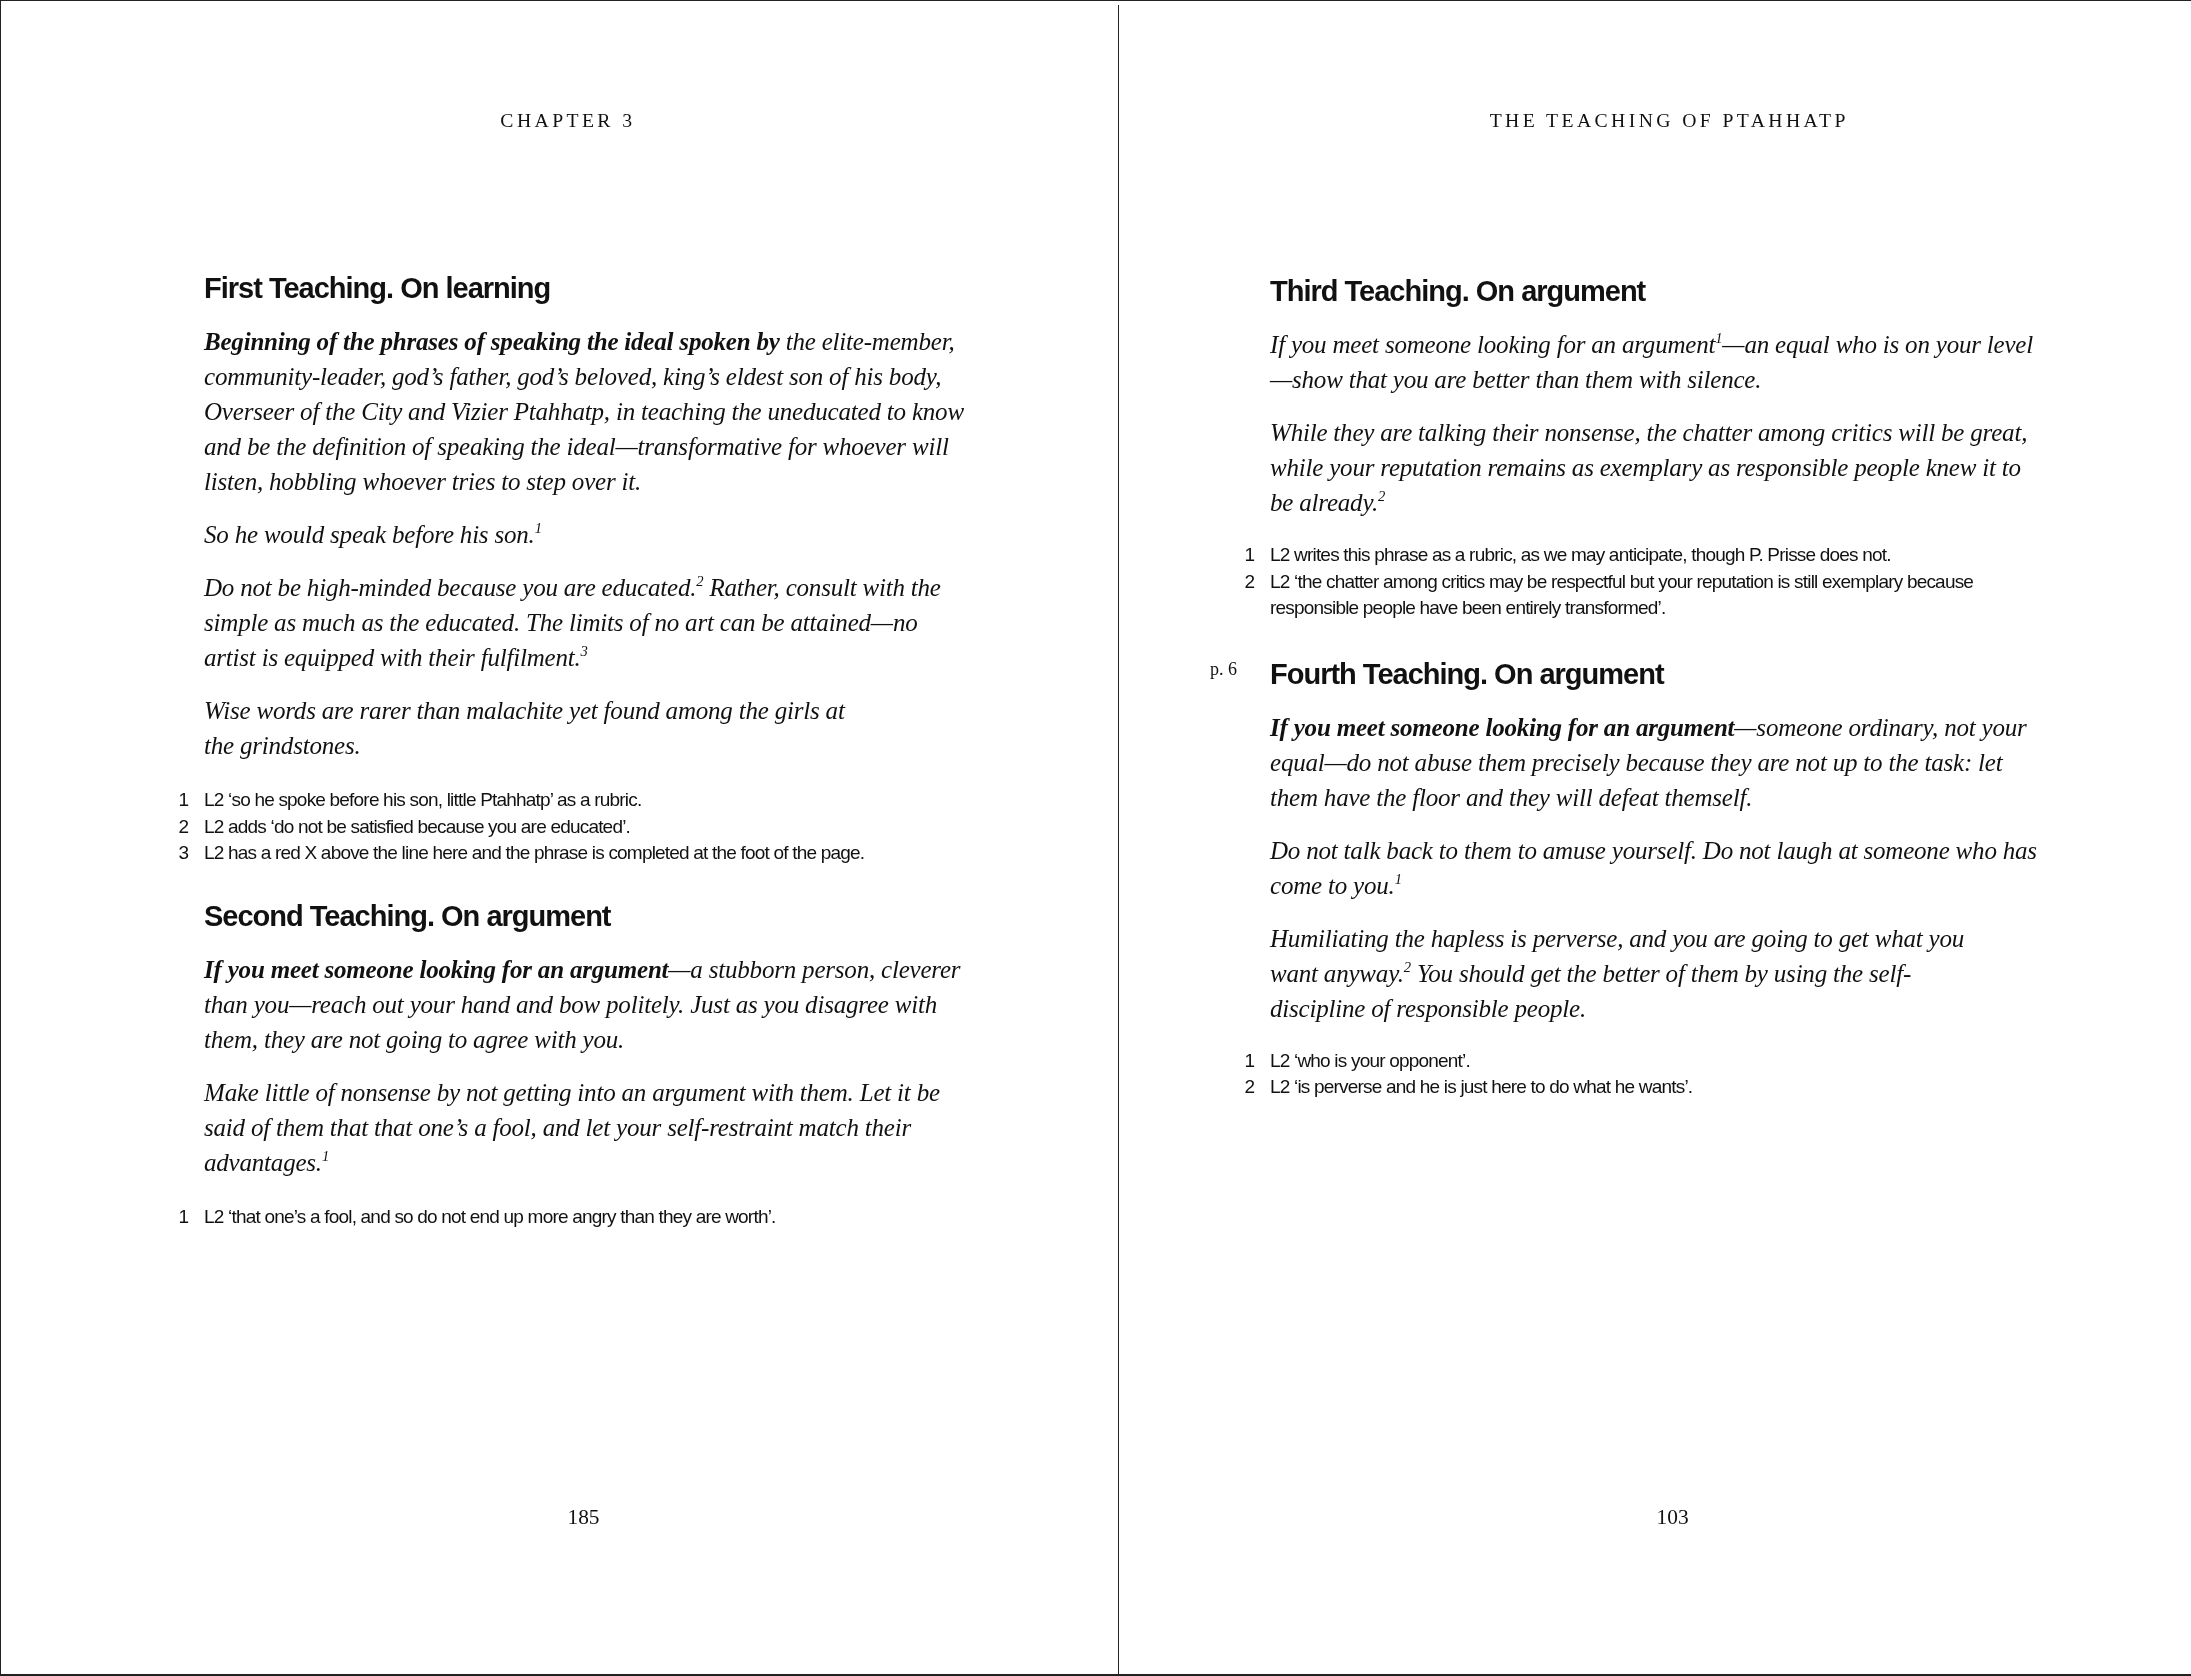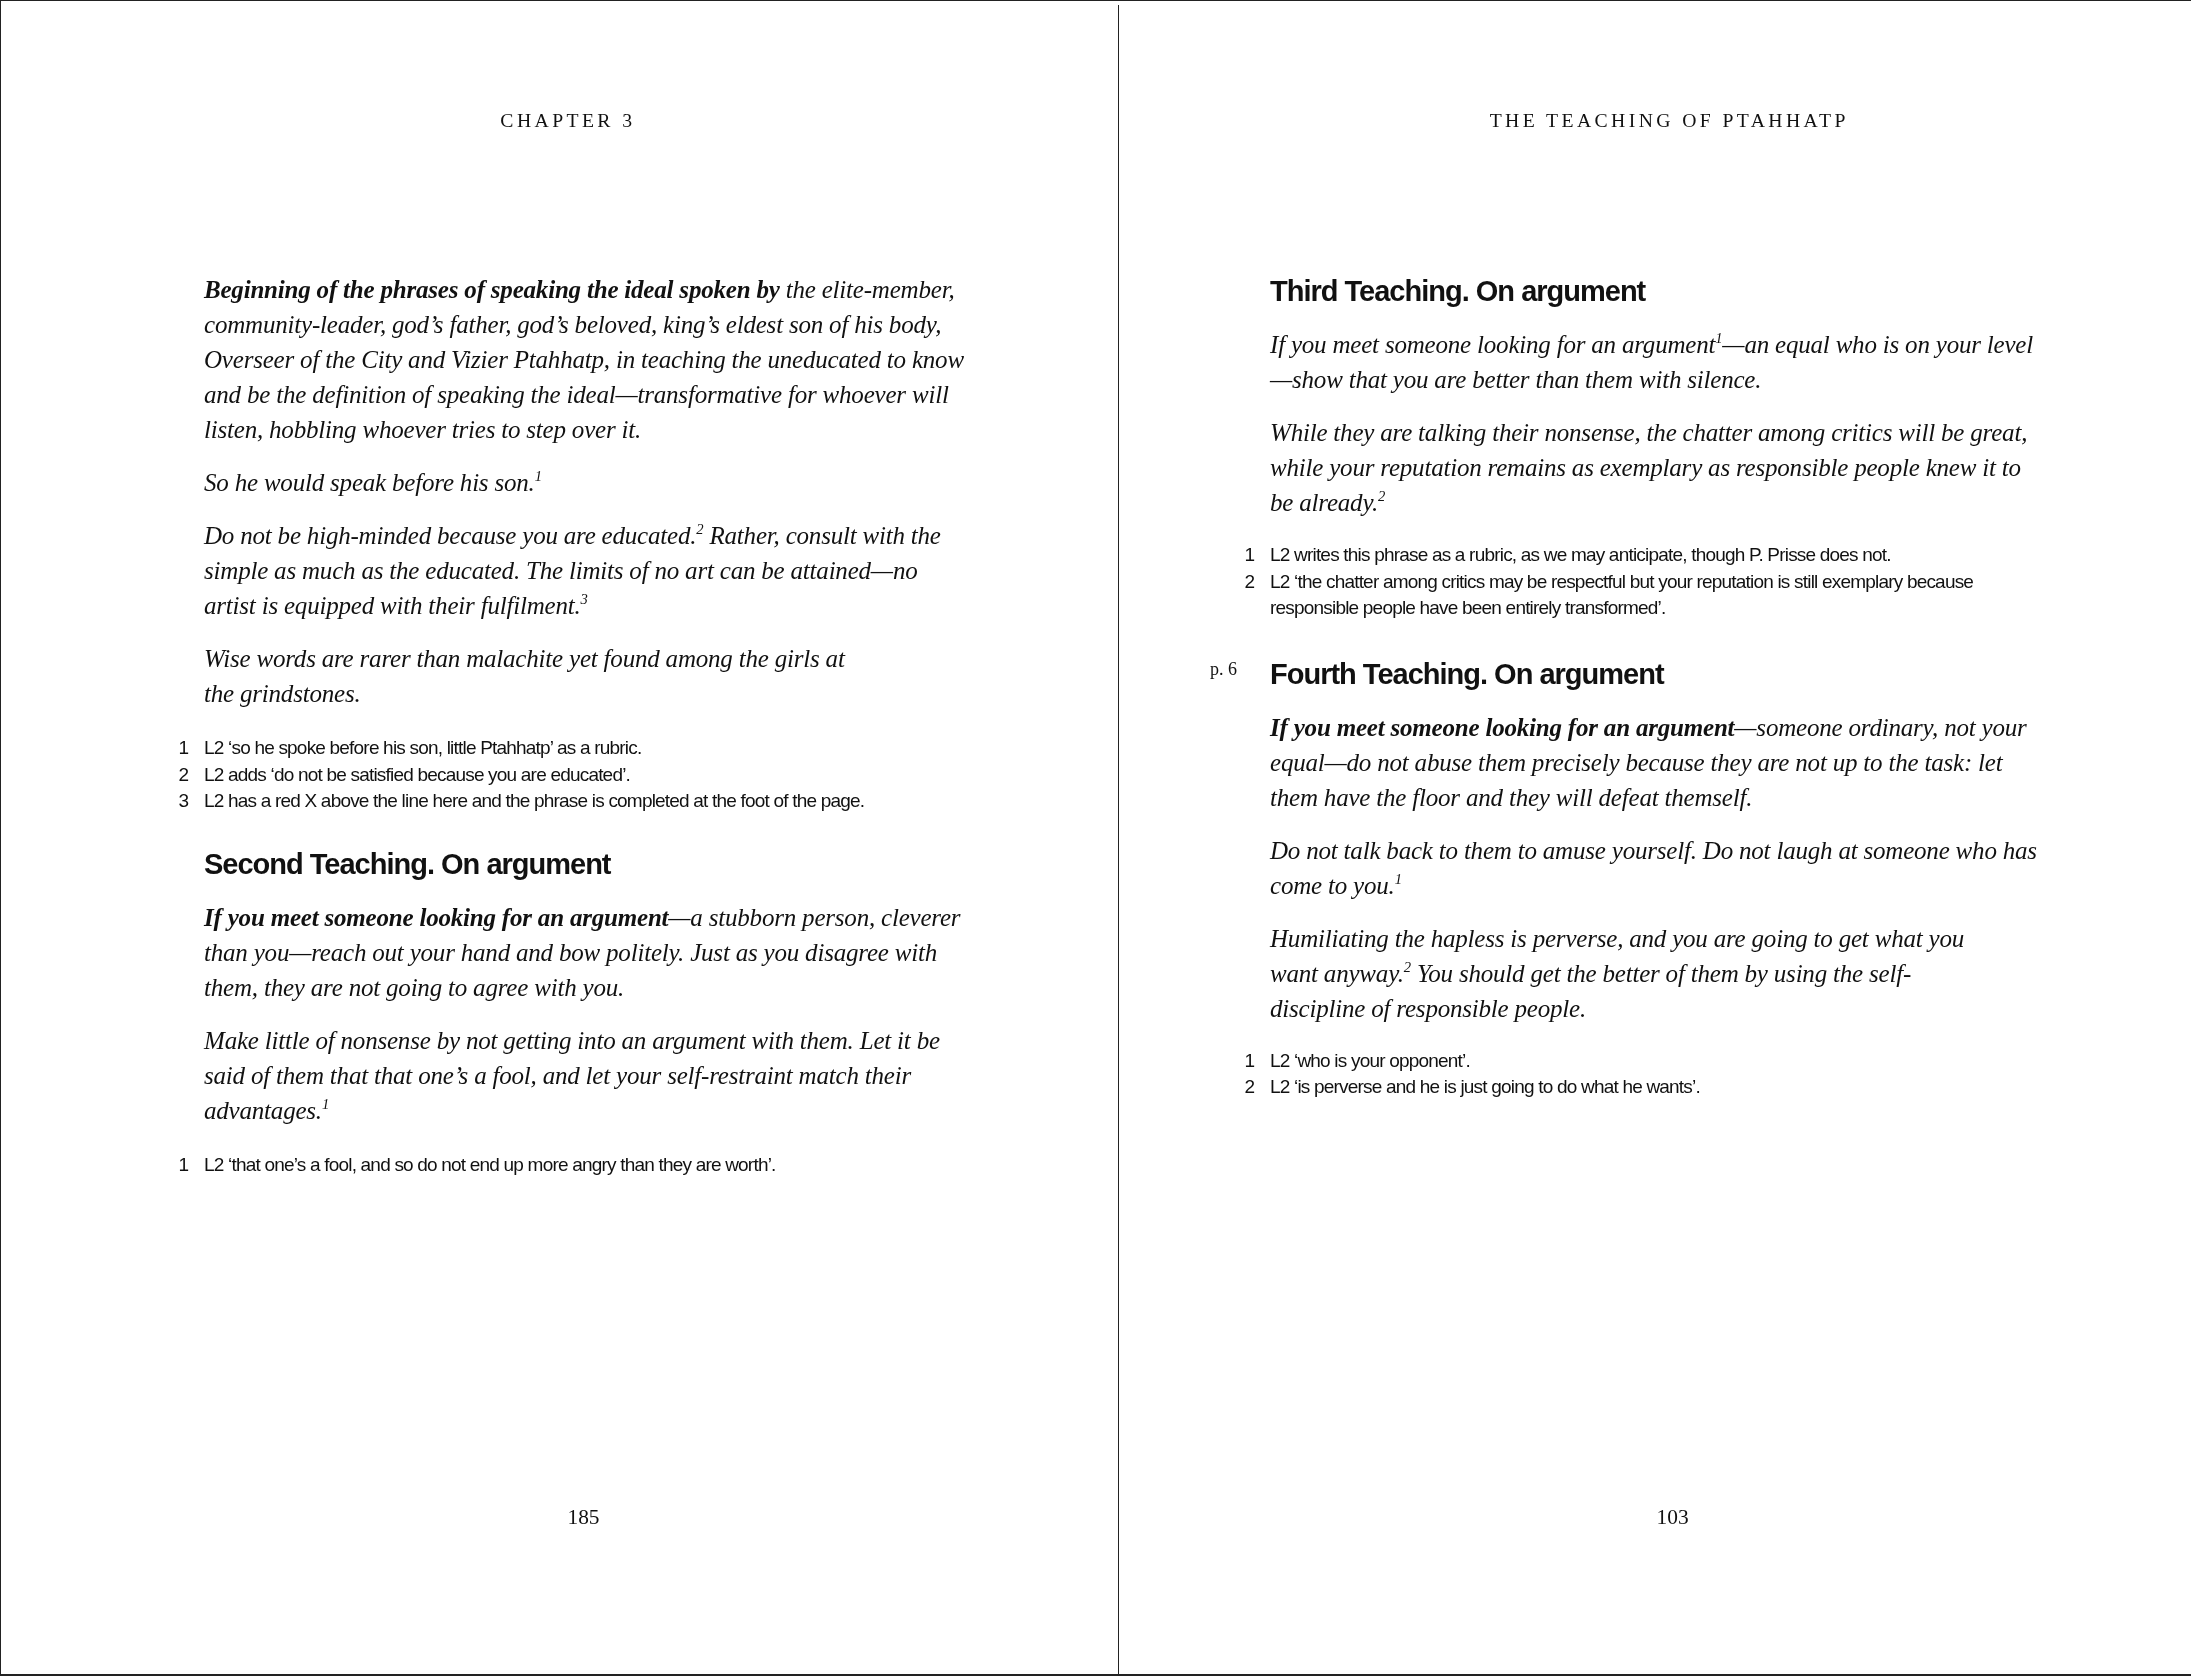--- a/index.html
+++ b/index.html
@@ -36,20 +36,21 @@
 </head>
 <body>
 
 <div class="spread">
 
   <div class="page left">
     <div class="running-head">CHAPTER 3</div>
     <div class="content">
 
       <section>
+        <h2>First Teaching. On learning</h2>
         <p><b>Beginning of the phrases of speaking the ideal spoken by</b><span> the elite-member, community-leader, god’s father, god’s beloved, king’s eldest son of his body, Overseer of the City and Vizier Ptahhatp, in teaching the uneducated to know and be the definition of speaking the ideal—transformative for whoever will listen, hobbling whoever tries to step over it.</span></p>
         <p><span>So he would speak before his son.</span><sup>1</sup></p>
         <p><span>Do not be high-minded because you are educated.</span><sup>2</sup><span> Rather, consult with the simple as much as the educated. The limits of no art can be attained—no artist is equipped with their fulfilment.</span><sup>3</sup></p>
         <p style="padding-right:128px"><span>Wise words are rarer than malachite yet found among the girls at the grindstones.</span></p>
         <ol class="footnotes" style="margin-top:24px">
           <li><span class="num">1</span><span>L2 ‘so he spoke before his son, little Ptahhatp’ as a rubric.</span></li>
           <li><span class="num">2</span><span>L2 adds ‘do not be satisfied because you are educated’.</span></li>
           <li><span class="num">3</span><span>L2 has a red X above the line here and the phrase is completed at the foot of the page.</span></li>
         </ol>
       </section>
@@ -85,21 +86,21 @@
 
       <div class="section-gap" style="height:36px"></div>
 
       <section>
         <h2><span class="marginal">p. 6</span><span>Fourth Teaching. On argument</span></h2>
         <p><b>If you meet someone looking for an argument</b><span>—someone ordinary, not your equal—do not abuse them precisely because they are not up to the task: let them have the floor and they will defeat themself.</span></p>
         <p><span>Do not talk back to them to amuse yourself. Do not laugh at someone who has come to you.</span><sup>1</sup></p>
         <p style="padding-right:51px"><span>Humiliating the hapless is perverse, and you are going to get what you want anyway.</span><sup>2</sup><span> You should get the better of them by using the self-discipline of responsible people.</span></p>
         <ol class="footnotes" style="margin-top:22px">
           <li><span class="num">1</span><span>L2 ‘who is your opponent’.</span></li>
-          <li><span class="num">2</span><span>L2 ‘is perverse and he is just going to do what he wants’.</span></li>
+          <li><span class="num">2</span><span>L2 ‘is perverse and he is just here to do what he wants’.</span></li>
         </ol>
       </section>
 
     </div>
     <div class="folio">103</div>
   </div>
 
 </div>
 
 

